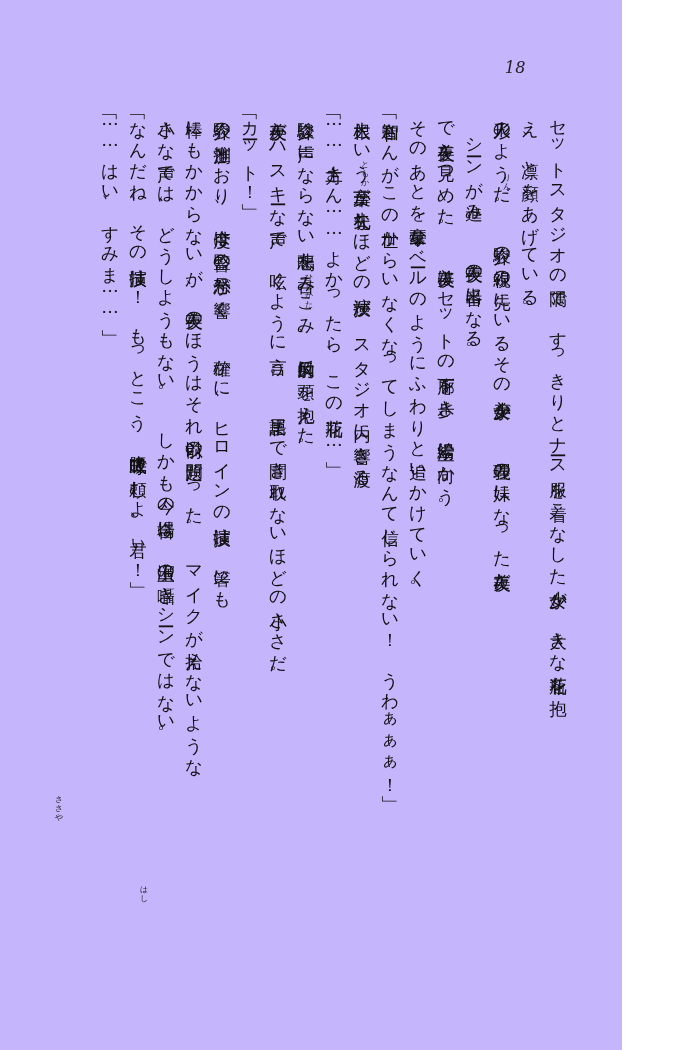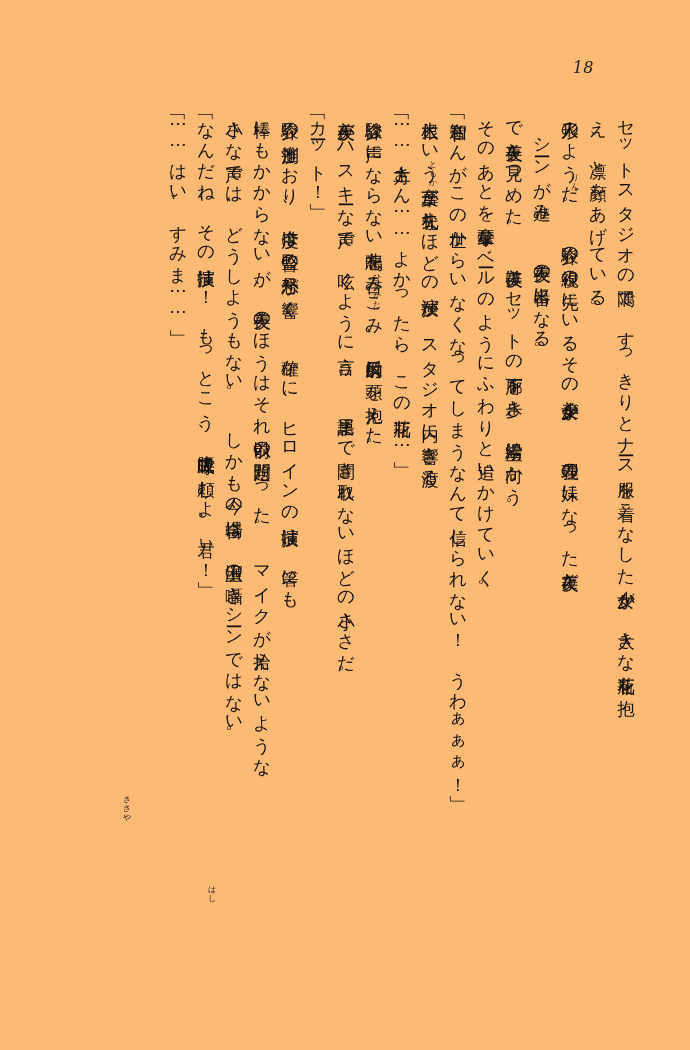--- a/index.html
+++ b/index.html
@@ -9,23 +9,23 @@
   body {
     width: 690px;
     height: 1050px;
     background: #ffffff;
     font-family: "DejaVu Serif", "Liberation Serif", serif;
     color: #1a1a1a;
     overflow: hidden;
   }
   .page {
     position: relative;
-    width: 690px;
+    width: 622px;
     height: 1050px;
-    background: #fdba74;
+    background: #c4b5fd;
   }
   .page-number {
     position: absolute;
     top: 58px;
     right: 96px;
     font-family: "DejaVu Serif", "Liberation Serif", serif;
     font-style: italic;
     font-size: 16px;
     color: #222;
     letter-spacing: 0.5px;

